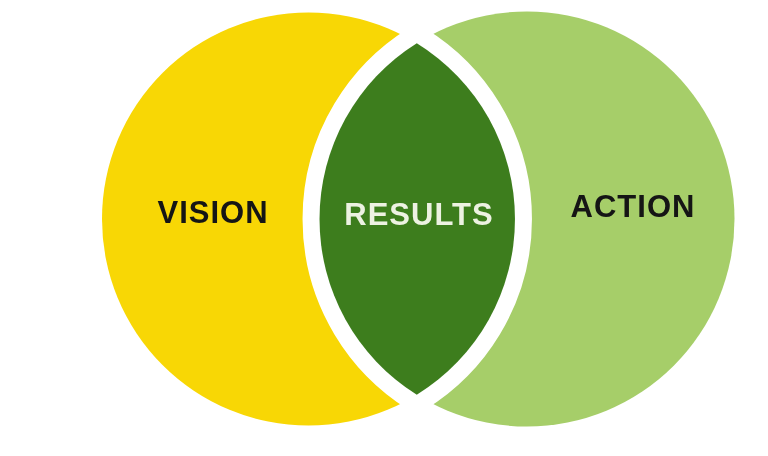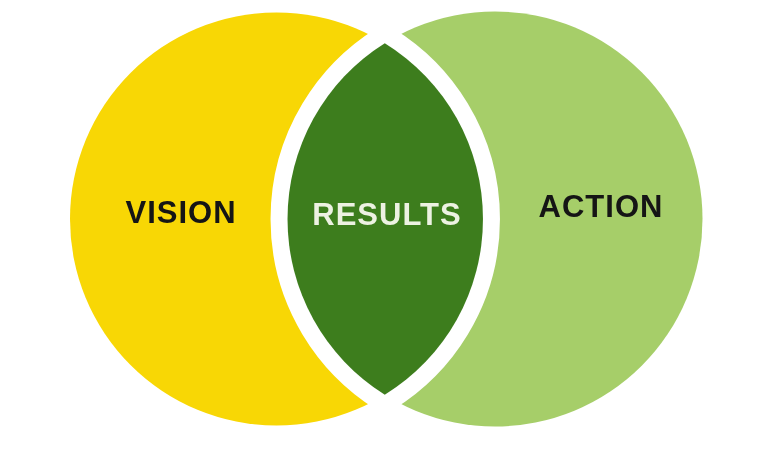--- a/index.html
+++ b/index.html
@@ -9,20 +9,21 @@
     height: 456px;
     overflow: hidden;
     background: #ffffff;
     font-family: "Liberation Sans", sans-serif;
   }
   .stage {
     position: relative;
     width: 628px;
     height: 456px;
     background: #ffffff;
+    margin-left: 32px;
   }
   svg { display: block; }
   .venn-label {
     font-family: "Liberation Sans", sans-serif;
     font-weight: bold;
     font-size: 31px;
     letter-spacing: 1px;
     text-anchor: middle;
   }
   .lens-outline {

